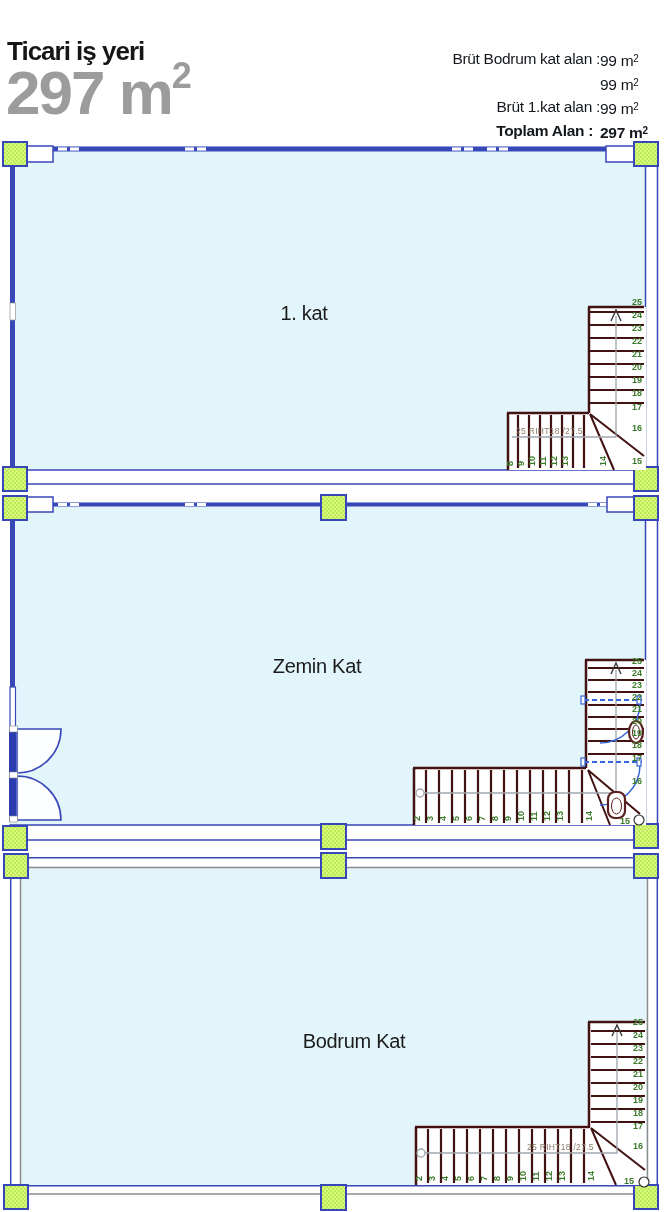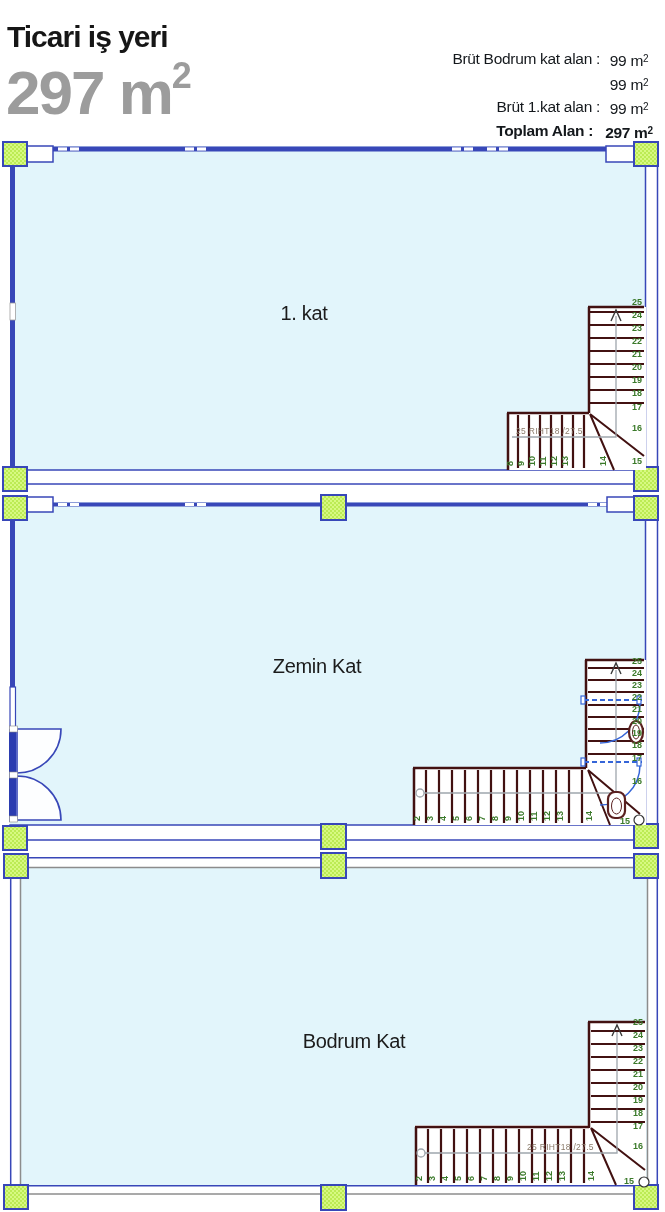--- a/index.html
+++ b/index.html
@@ -1,28 +1,28 @@
 <!DOCTYPE html>
 <html><head>
 <meta charset="utf-8">
 <style>
   html,body{margin:0;padding:0;background:#fff;}
   .page{position:relative;width:665px;height:1212px;background:#fff;overflow:hidden;
         font-family:"Liberation Sans",sans-serif;}
   
-  .hdr-title{position:absolute;left:7px;top:20px;font-size:30px;font-weight:700;
+  .hdr-title{position:absolute;left:7px;top:36px;font-size:26px;font-weight:700;
              color:#161616;letter-spacing:-1px;}
   .hdr-area{position:absolute;left:6px;top:62px;font-size:62px;font-weight:700;
             color:#9C9C9C;letter-spacing:-2px;line-height:1;}
   .hdr-area sup{font-size:36px;position:relative;top:-4px;vertical-align:super;letter-spacing:0;}
   .info{position:absolute;right:7px;top:48px;color:#14181c;}
   .info-row{display:flex;justify-content:flex-end;line-height:22px;font-size:15.5px;
             font-weight:500;letter-spacing:-0.3px;}
   .info-row .lbl{text-align:left;}
-  .info-row .val{width:58px;text-align:center;white-space:nowrap;}
+  .info-row .val{width:58px;text-align:left;white-space:nowrap;}
   .info-row sup{font-size:10px;vertical-align:4px;}
   .info-row.total{font-weight:700;gap:7px;}
   
   svg.planset{position:absolute;left:0;top:0;}
   svg text{font-family:"Liberation Sans",sans-serif;}
   .plan-label{font-size:20px;fill:#1b1b1b;text-anchor:middle;letter-spacing:-0.3px;}
   .nums-right text{font-size:9px;fill:#3B7A2A;font-weight:700;text-anchor:end;}
   .nums-bot text{font-size:9px;fill:#3B7A2A;font-weight:700;text-anchor:start;}
   .num-single{font-size:9px;fill:#3B7A2A;font-weight:700;}
   .riser{font-size:8.5px;fill:#8B7B6B;letter-spacing:0.3px;}

